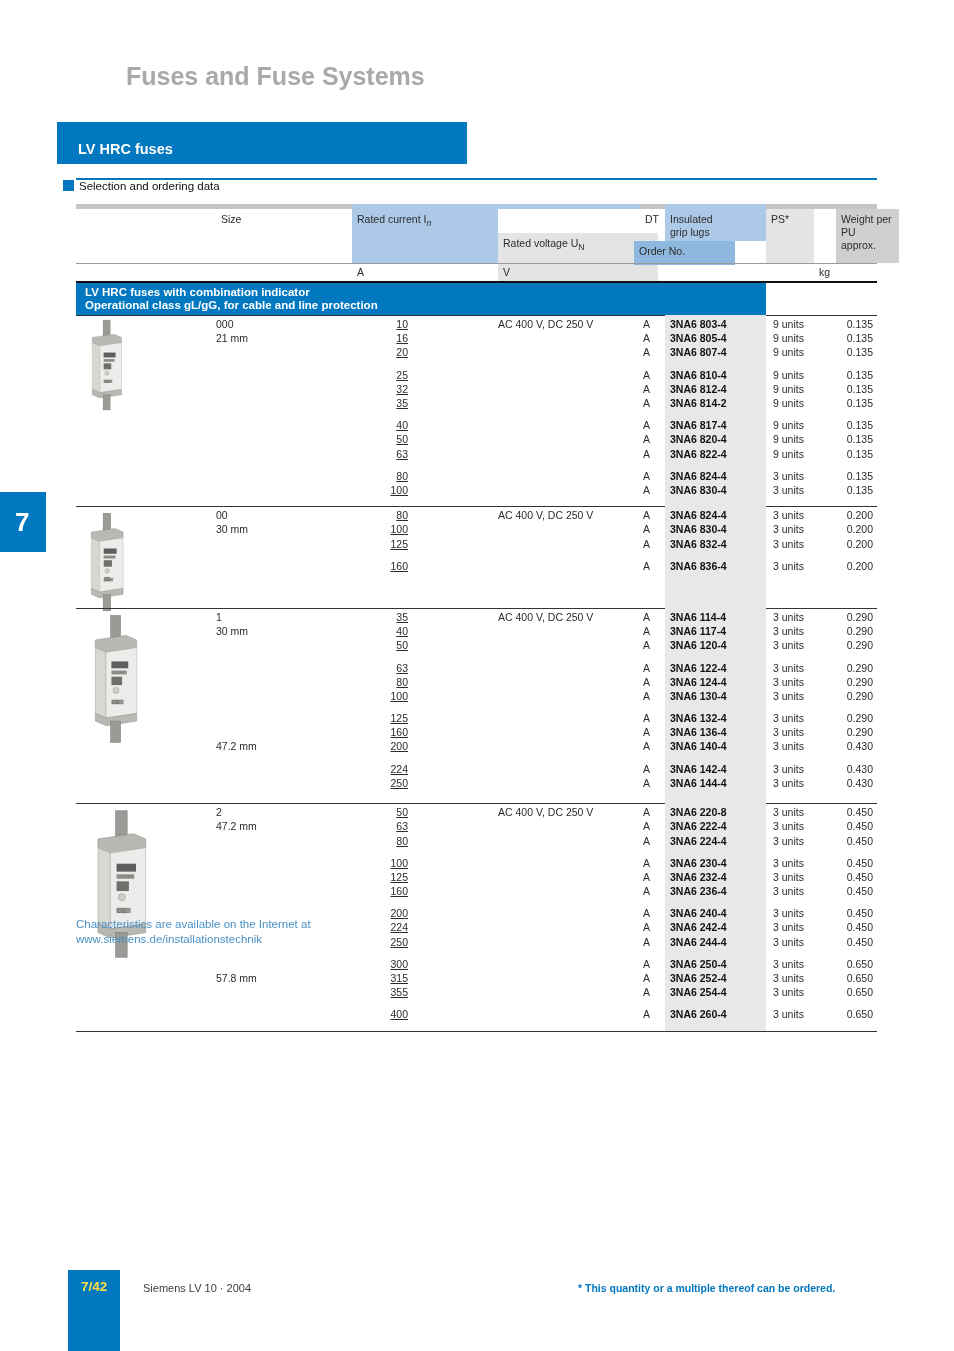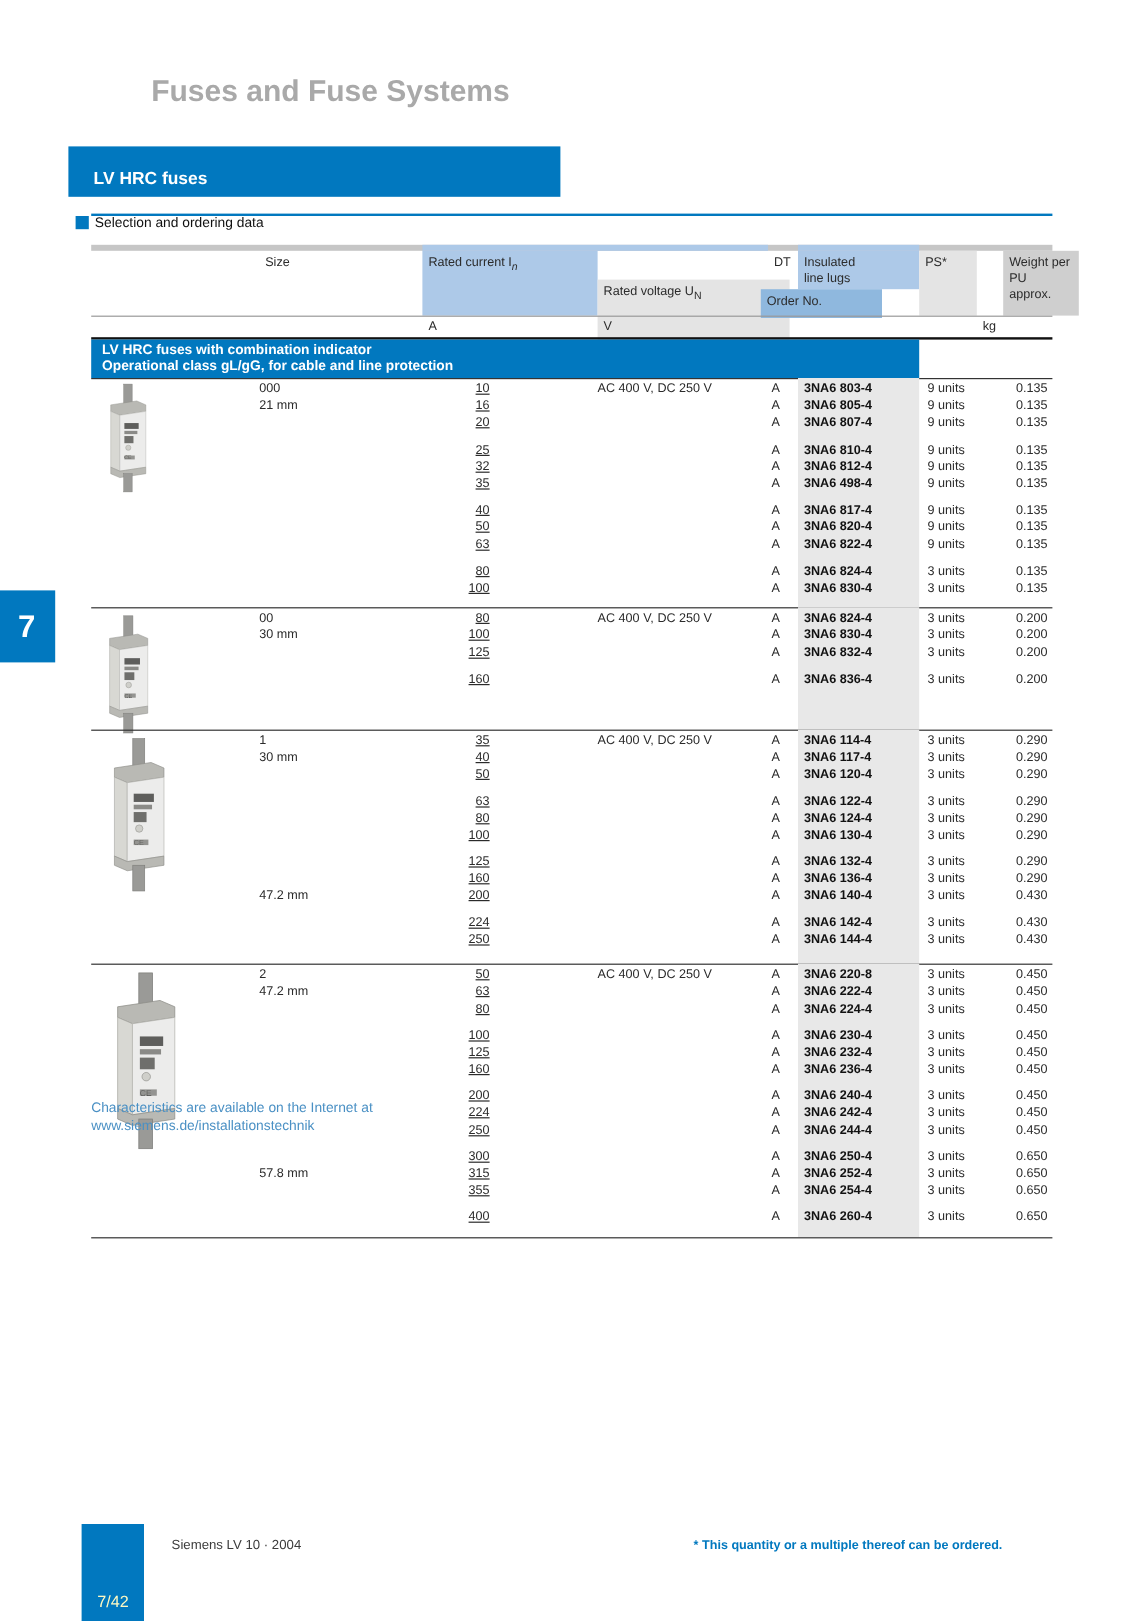--- a/index.html
+++ b/index.html
@@ -254,23 +254,22 @@
     top: 1270px;
     width: 52px;
     height: 81px;
     background: #0178bf;
   }
   #footer-pageno {
     position: absolute;
     left: 13px;
     top: 9px;
     font-size: 13.5px;
-    font-weight: normal;
-    color: #fef9c3;
-    margin-top: 48px;
+    font-weight: bold;
+    color: #fde047;
   }
   #footer-source {
     position: absolute;
     left: 143px;
     top: 1282px;
     font-size: 11px;
     color: #3c3c3c;
   }
   #footer-note {
     position: absolute;
@@ -311,21 +310,21 @@
   <div class="hcell grey" style="left:422px; top:5px; width:160px; height:54px;margin-top:24px;">
     <span>Rated voltage U</span><sub>N</sub>
   </div>
 
   <div class="hcell plain" style="left:564px; top:5px; width:25px; height:54px;">
     <span>DT</span>
   </div>
 
   <div class="hcell blue-light" style="left:589px; top:5px; width:101px; height:32px;">
     <span>Insulated</span><br>
-    <span>line lugs</span>
+    <span>grip lugs</span>
   </div>
 
   <div class="hcell blue-mid" style="left:558px; top:37px; width:101px; height:24px;">
     <span>Order No.</span>
   </div>
 
   <div class="hcell grey" style="left:690px; top:5px; width:48px; height:54px;">
     <span>PS*</span>
   </div>
 
@@ -410,21 +409,21 @@
           <div class="row">
             <span class="c c-current">32</span>
             <span class="c c-dt">A</span>
             <span class="c c-order">3NA6 812-4</span>
             <span class="c c-ps">9 units</span>
             <span class="c c-weight">0.135</span>
           </div>
           <div class="row">
             <span class="c c-current">35</span>
             <span class="c c-dt">A</span>
-            <span class="c c-order">3NA6 498-4</span>
+            <span class="c c-order">3NA6 814-2</span>
             <span class="c c-ps">9 units</span>
             <span class="c c-weight">0.135</span>
           </div>
           <div class="row gap"></div>
           <div class="row">
             <span class="c c-current">40</span>
             <span class="c c-dt">A</span>
             <span class="c c-order">3NA6 817-4</span>
             <span class="c c-ps">9 units</span>
             <span class="c c-weight">0.135</span>

